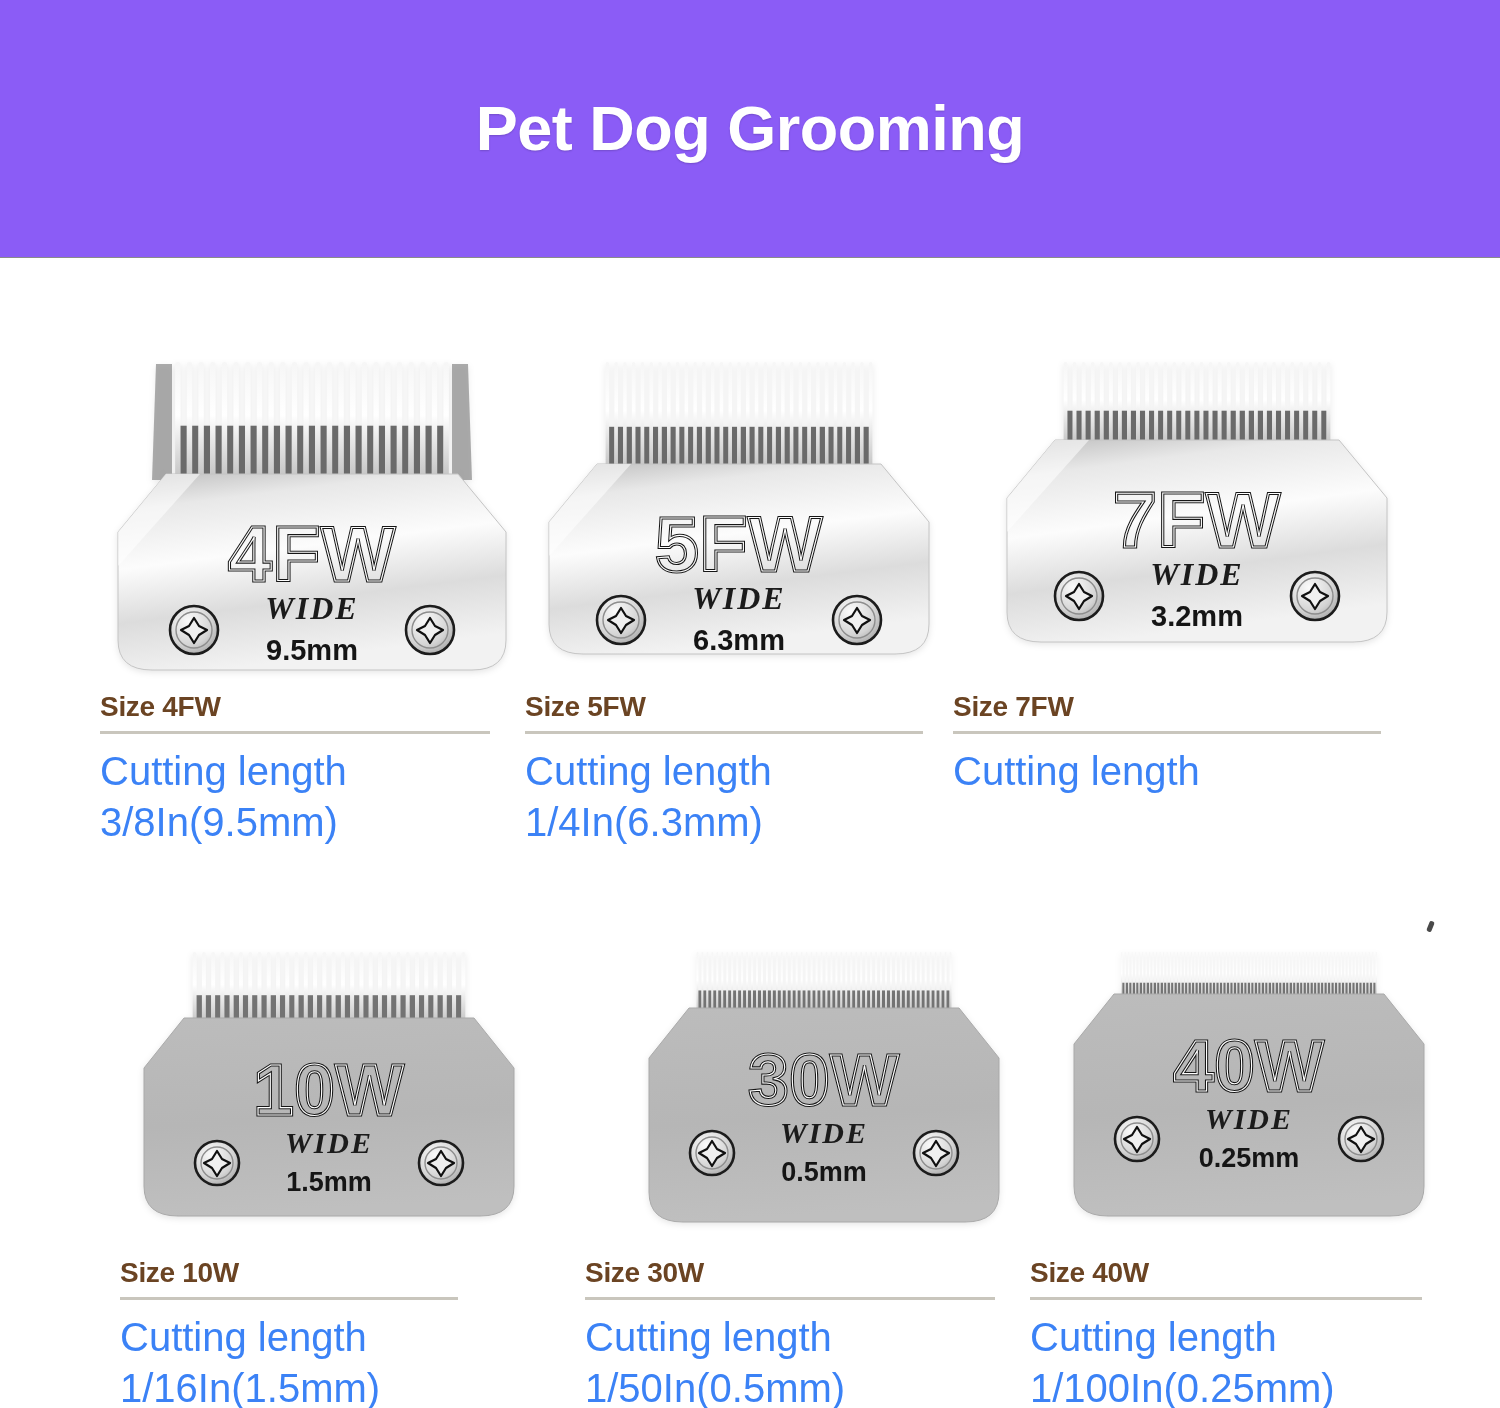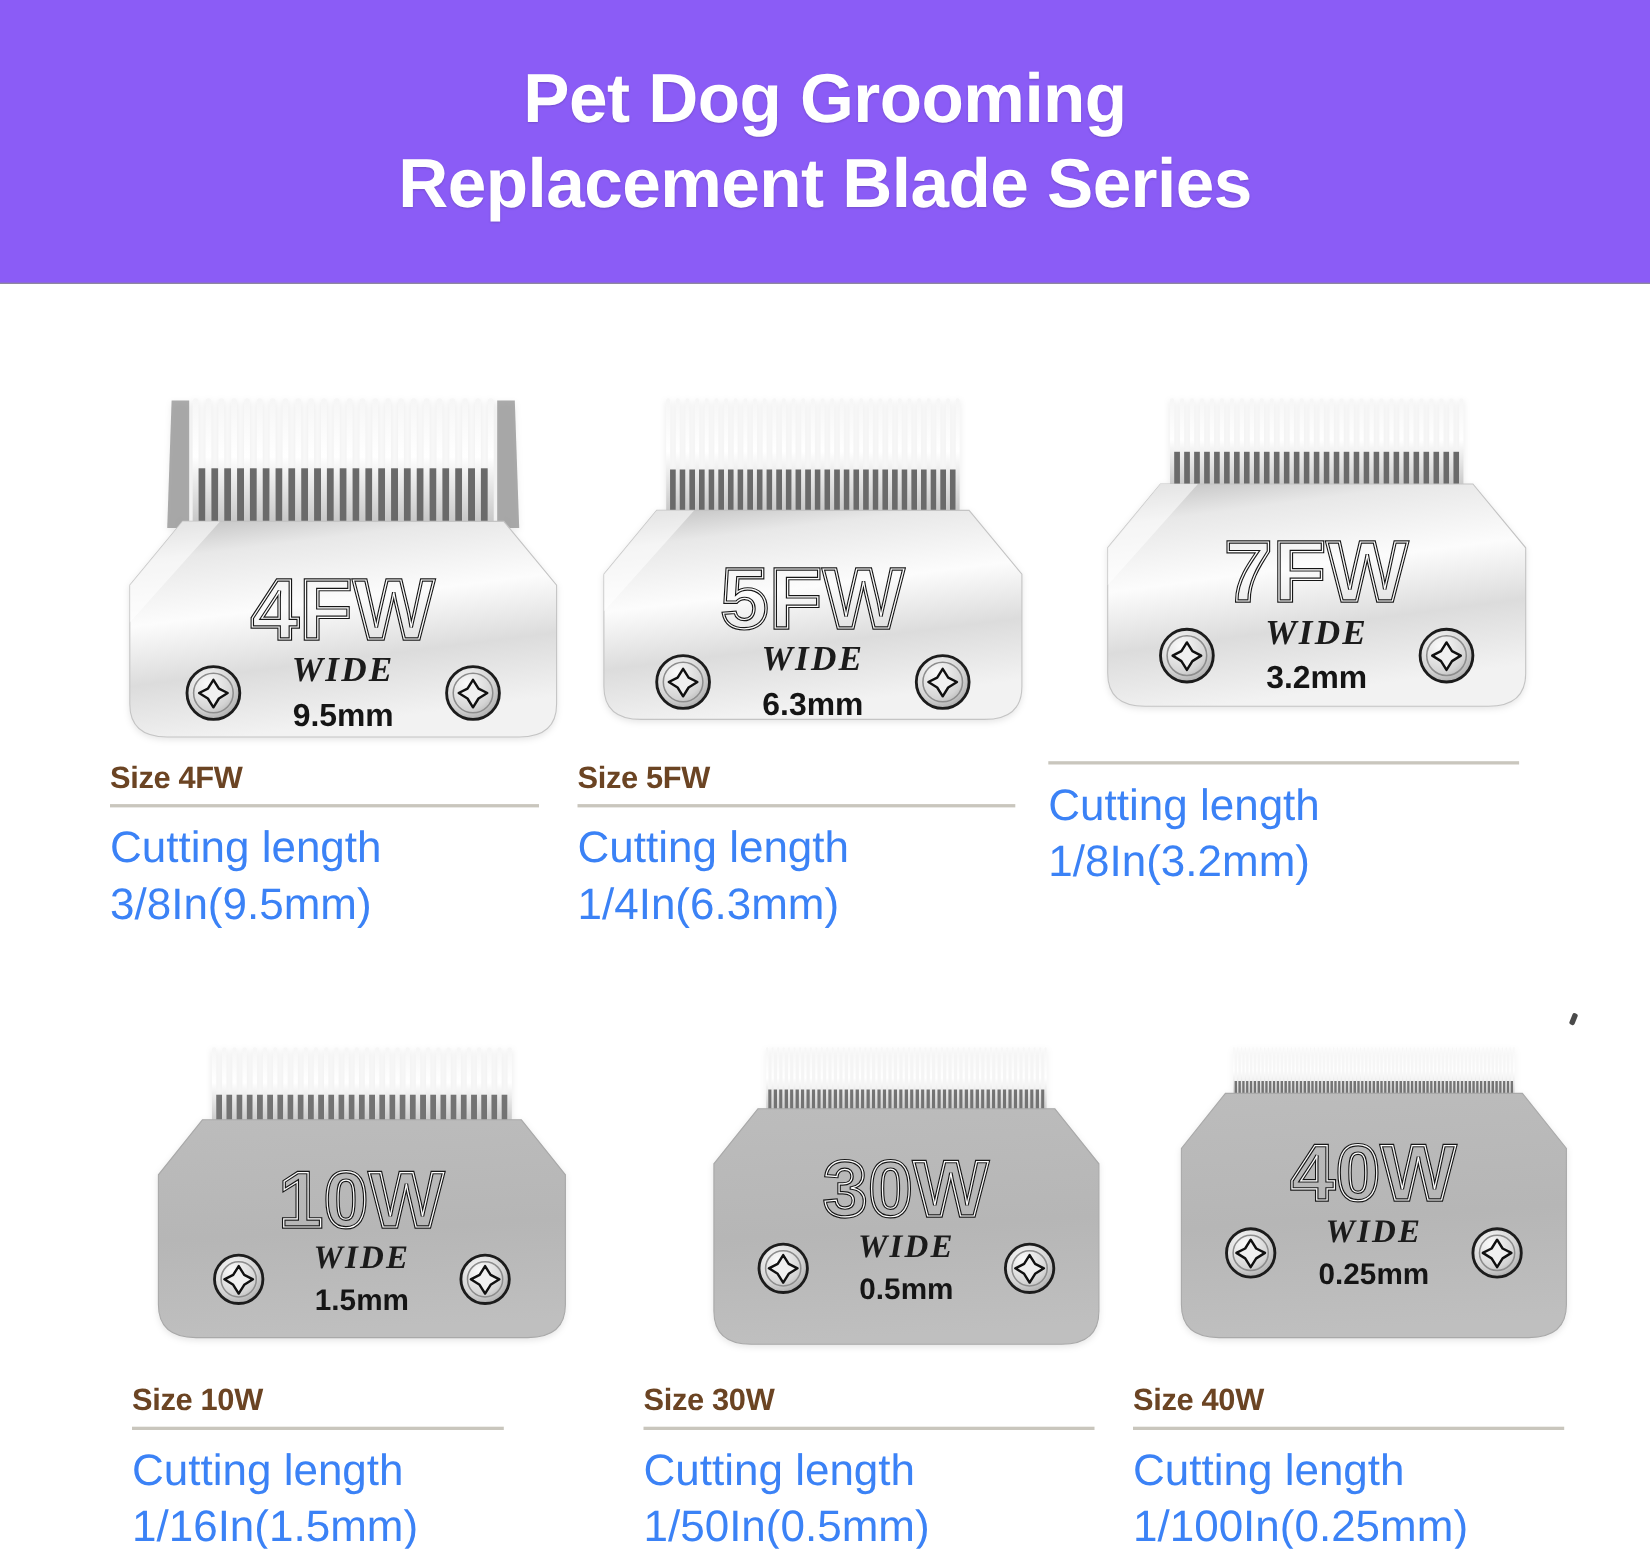--- a/index.html
+++ b/index.html
@@ -102,21 +102,20 @@
     position:absolute; left:1428px; top:921px;
     width:5px; height:11px; background:#2a2a2a;
     transform:rotate(22deg); border-radius:2px; opacity:.85;
   }
 </style>
 </head>
 <body>
 
 <div class="banner">
   <div class="banner-line">Pet Dog Grooming</div>
-  <div class="banner-line">Replacement Blade Series</div>
 </div>
 
 <div class="grid">
 
   <div class="row row-1">
     <div class="cell c0">
       <div class="blade-wrap">
         <div class="blade">
   <svg width="400" height="316" viewBox="0 0 400 316" role="img" aria-hidden="true">
     <defs>
@@ -477,23 +476,23 @@
       </g>
               <g>
         <circle cx="314" cy="238" r="24" fill="url(#sc-blade-7fw)" stroke="#1c1c1c" stroke-width="2.6"></circle>
         <circle cx="314" cy="238" r="18" fill="none" stroke="#8d8d8d" stroke-width="1.4"></circle>
         <path d="M 314 226 L 319 234 L 327 238 L 319 243 L 314 251 L 309 243 L 301 238 L 309 234 Z" fill="#f0f0f0" stroke="#101010" stroke-width="2.2" stroke-linejoin="round"></path>
       </g>
   </svg>
           </div>
       </div>
       <div class="info">
+        <div class="size-title">Size 7FW</div>
         <div class="rule"></div>
         <div class="cut-line">Cutting length</div>
-        <div class="cut-line">1/8In(3.2mm)</div>
       </div>
     </div>
   </div>
 
   <div class="row row-2">
     <div class="cell c0">
       <div class="blade-wrap">
         <div class="blade">
   <svg width="382" height="272" viewBox="0 0 382 272" role="img" aria-hidden="true">
     <defs>

